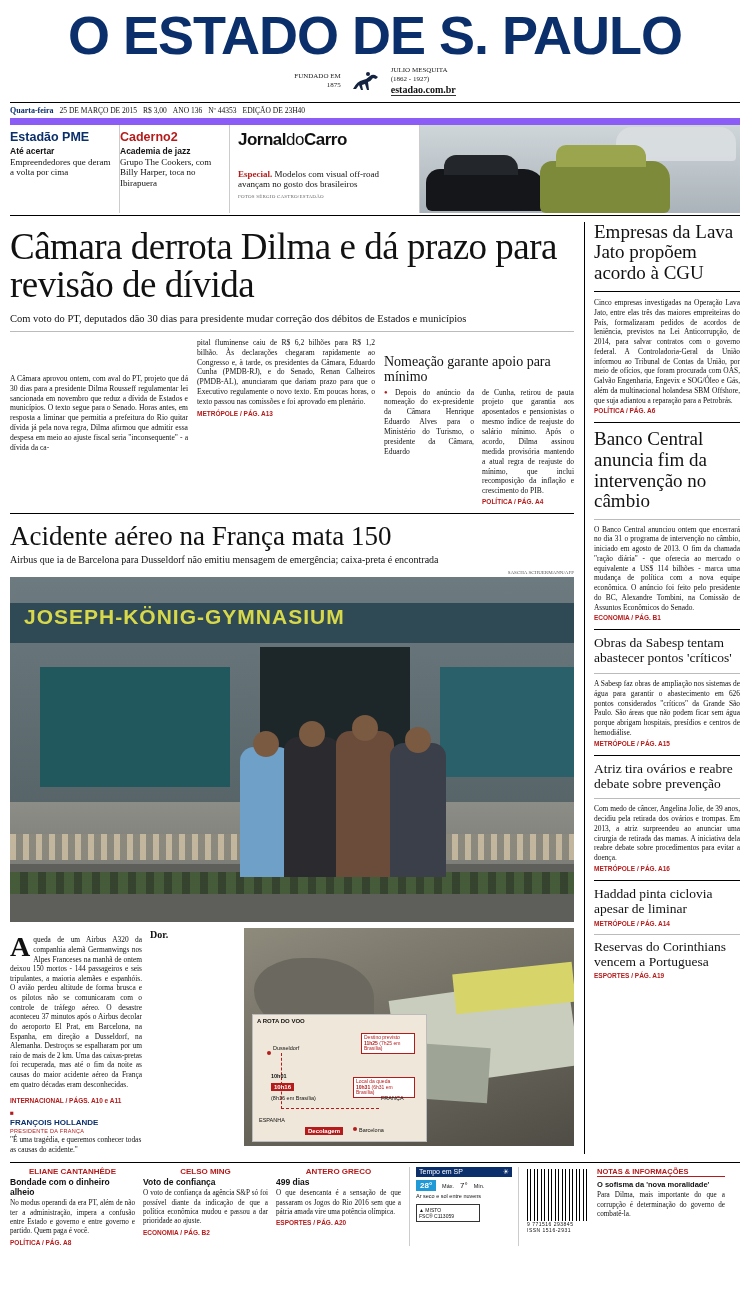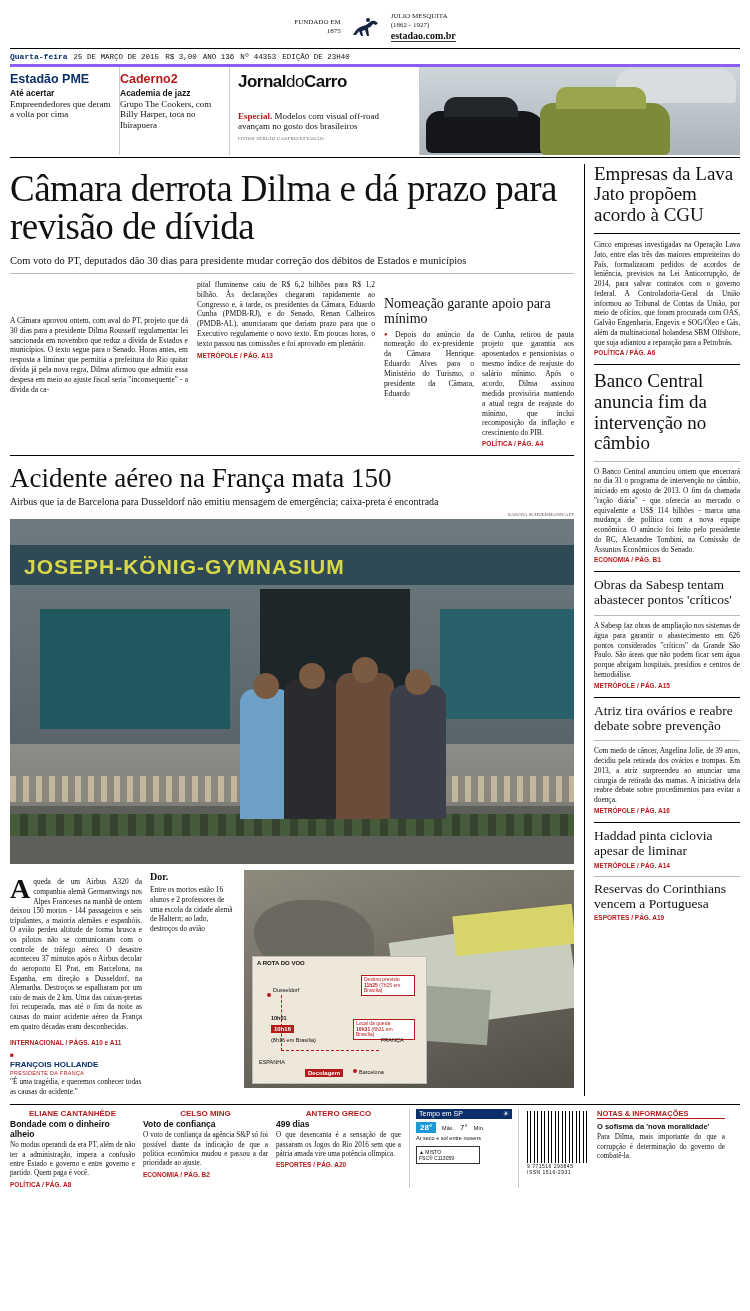--- a/index.html
+++ b/index.html
@@ -33,23 +33,23 @@
   .site { font-size:9px; text-align:left; }
   .site .dom { font-weight:bold; font-size:10px; border-bottom:1px solid #333;}
   .jm { font-size:7px; line-height:1.25; text-align:left; color:#222;}
 
   .rule { border-top:1px solid #000; }
   .rule-thin { border-top:1px solid #bbb; }
 
   
   .dateline {
     display:flex; align-items:baseline; gap:6px;
-    font-family:Liberation Mono, monospace;
+    font-family:Liberation Serif, serif;
     font-size:7.5px; padding:3px 0 3px 0;
-    border-top:1px solid #000; border-bottom:3px solid #8b5cf6;
+    border-top:1px solid #000; border-bottom:7px solid #8b5cf6;
     margin-top:6px;
   }
   .dateline .day { color:#0b2f6b; font-weight:bold; font-size:8px; }
   .dateline .spacer { flex:1; }
 
   
   .promos { display:flex; gap:0; height:88px; margin-top:0; }
   .promo { padding:5px 7px 0 0; width:110px; border-right:1px solid #ccc; }
   .promo:first-child { padding-left:0; }
   .promo h4 { margin:0 0 2px 0; font-family:"Liberation Sans", sans-serif;
@@ -106,21 +106,21 @@
   .ref .red { color:#b51b1b; }
 
   
   .sec-h { font-size:27px; line-height:1.05; margin:8px 0 4px 0; font-weight:normal; }
   .sec-sub { font-size:10px; margin:0 0 5px 0; }
   .photo-credit { font-size:5px; text-align:right; color:#555; margin:0 0 2px 0;}
 
   .bigphoto { width:100%; height:345px; position:relative; overflow:hidden; background:#3b4346; }
   .bp-wall { position:absolute; inset:0; background:linear-gradient(#6d7b80,#4c585c); }
   .bp-band { position:absolute; left:0; right:0; top:26px; height:40px; background:#2f4a55; }
-  .bp-text { position:absolute; left:14px; top:36px; font-family:"Liberation Sans", sans-serif;
+  .bp-text { position:absolute; left:14px; top:28px; font-family:"Liberation Sans", sans-serif;
              font-weight:bold; font-size:21px; color:#d8d94a; letter-spacing:1px;text-align:center; }
   .bp-door { position:absolute; left:250px; top:70px; width:150px; height:150px; background:#1d2628;}
   .bp-win { position:absolute; left:30px; top:90px; width:190px; height:120px; background:#20585e; }
   .bp-win2 { position:absolute; left:430px; top:90px; width:150px; height:110px; background:#2a6069; }
   .bp-steps { position:absolute; left:0; right:0; bottom:0; height:120px;
               background:linear-gradient(#8d8d88,#6f6f6b); }
   .bp-step2 { position:absolute; left:0; right:0; bottom:0; height:58px; background:#5e5e5a; }
   .bp-group { position:absolute; left:230px; top:150px; width:210px; height:150px; }
   .p1,.p2,.p3,.p4 { position:absolute; bottom:0; border-radius:14px 14px 0 0; }
   .p1 { left:0; width:52px; height:130px; background:#6ea0c8; }
@@ -196,20 +196,21 @@
                color:#b51b1b; border-bottom:1px solid #b51b1b; margin-bottom:3px;}
   .notes .nh { font-family:"Liberation Sans", sans-serif; font-size:7.5px; font-weight:bold; margin:0 0 2px 0;}
   .notes p { margin:0; font-size:7.2px; line-height:1.3; text-align:justify;}
 </style>
 </head>
 <body>
 
 <div class="page">
 
   <div class="masthead">
+    <div class="masthead-title">O ESTADO DE S. PAULO</div>
     <div class="masthead-sub">
       <div class="founded">
         <div>FUNDADO EM</div>
         <div>1875</div>
       </div>
       <div class="horse">
         <svg viewBox="0 0 34 24" width="34" height="24">
           <path d="M4 20 q4-8 10-9 q4-1 7-4 q2-2 5-1 l3 2 l-2 2 l-3 -1 q-2 3 -5 4 l1 8 l-2 0 l-2 -6 l-3 1 l1 5 l-2 0 l-2 -5 l-3 4 z" fill="#14233f"></path>
           <circle cx="19" cy="5" r="2" fill="#14233f"></circle>
         </svg>
@@ -335,21 +336,20 @@
           <div class="quote">
             <div class="ref" style="color:#b51b1b">■</div>
             <div class="nm">FRANÇOIS HOLLANDE</div>
             <div class="ro">PRESIDENTE DA FRANÇA</div>
             <div>"É uma tragédia, e queremos conhecer todas as causas do acidente."</div>
           </div>
         </div>
 
         <div class="bcol2">
           <h6>Dor.</h6>
-          <div>Entre os mortos estão 16 alunos e 2 professores de uma escola da cidade alemã de Haltern; ao lado, destroços do avião</div>
         </div>
 
         <div class="bphoto">
           <div class="wr-ground"></div>
           <div class="wr-rock"></div>
           <div class="wr-deb"></div>
           <div class="wr-deb2"></div>
           <div class="wr-deb3"></div>
 
           <div class="map">

